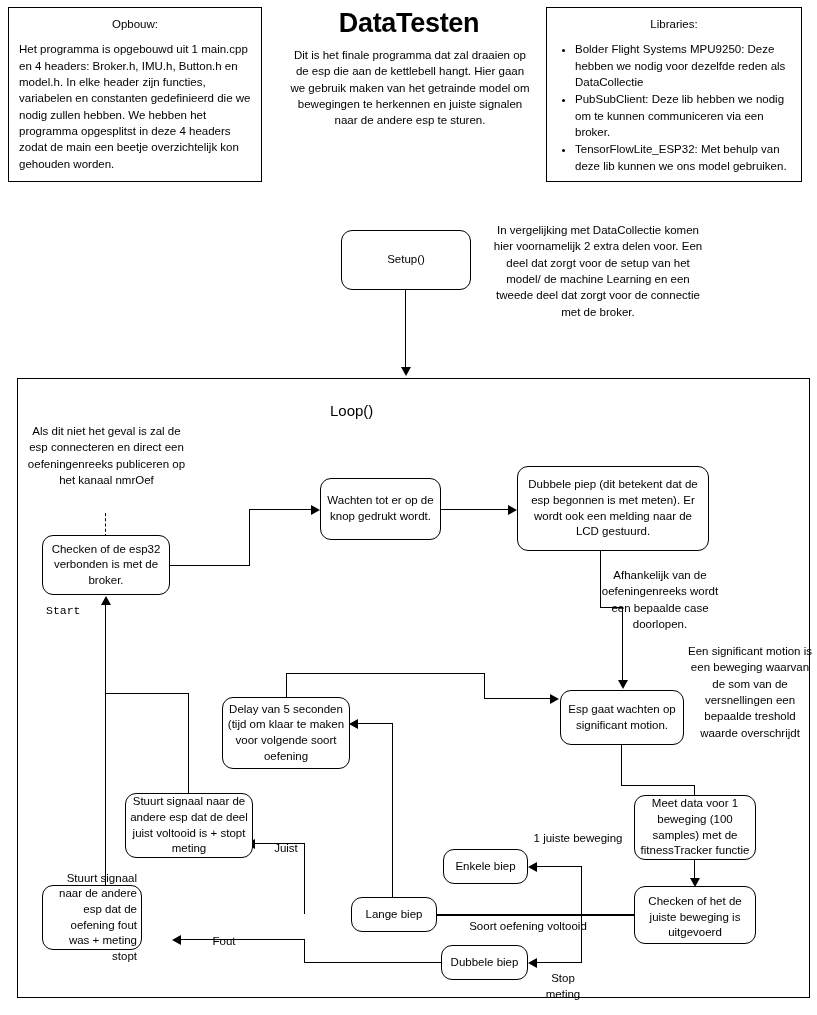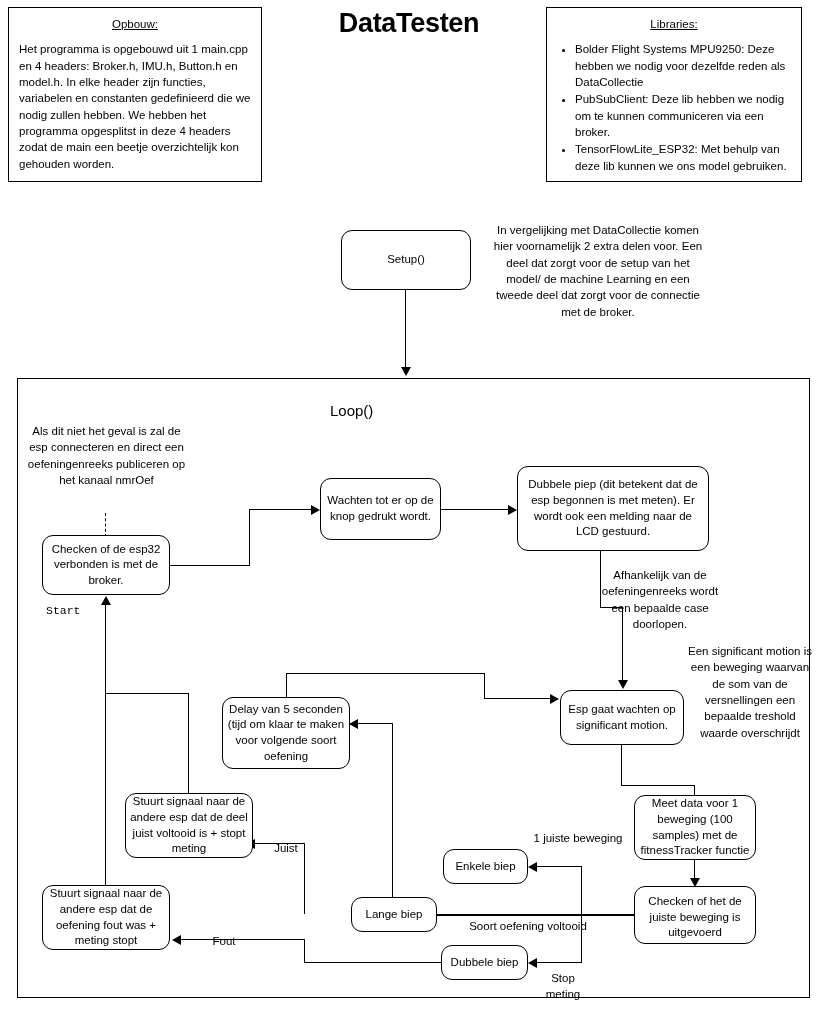--- a/index.html
+++ b/index.html
@@ -24,21 +24,20 @@
   .note {
     border: 1px solid #000000;
     background: #ffffff;
     font-size: 11.5px;
     line-height: 1.42;
     padding: 8px 10px;
   }
   .note .note-title {
     text-align: center;
     margin-bottom: 9px;
-    text-decoration: underline;
   }
   .note ul {
     margin: 0;
     padding-left: 18px;
   }
   .note li { margin-bottom: 1px; }
 
   
   .node {
     border: 1.2px solid #000000;
@@ -113,20 +112,21 @@
 
 <div id="canvas">
 
   <div class="abs note" style="left:8px; top:7px; width:254px; height:175px;">
     <div class="note-title">Opbouw:</div>
     <div class="note-body">Het programma is opgebouwd uit 1 main.cpp en 4 headers: Broker.h, IMU.h, Button.h en model.h. In elke header zijn functies, variabelen en constanten gedefinieerd die we nodig zullen hebben. We hebben het programma opgesplitst in deze 4 headers zodat de main een beetje overzichtelijk kon gehouden worden.</div>
   </div>
 
   <div class="abs page-title" style="left:278px; top:8px; width:262px;">DataTesten</div>
 
+  <div class="abs label" style="left:288px; top:47px; width:244px;">Dit is het finale programma dat zal draaien op de esp die aan de kettlebell hangt. Hier gaan we gebruik maken van het getrainde model om bewegingen te herkennen en juiste signalen naar de andere esp te sturen.</div>
 
   <div class="abs note" style="left:546px; top:7px; width:256px; height:175px;">
     <div class="note-title">Libraries:</div>
     <ul>
       <li>Bolder Flight Systems MPU9250: Deze hebben we nodig voor dezelfde reden als DataCollectie</li>
       <li>PubSubClient: Deze lib hebben we nodig om te kunnen communiceren via een broker.</li>
       <li>TensorFlowLite_ESP32: Met behulp van deze lib kunnen we ons model gebruiken.</li>
     </ul>
   </div>
 
@@ -250,17 +250,17 @@
 
   <div class="abs v-line" style="left:188px; top:693px; height:101px;"></div>
   <div class="abs h-line" style="left:105px; top:693px; width:84px;"></div>
 
   <div class="abs v-line" style="left:304px; top:939px; height:24px;"></div>
   <div class="abs h-line" style="left:304px; top:962px; width:138px;"></div>
   <div class="abs h-line" style="left:180px; top:939px; width:125px;"></div>
   <div class="abs arrow arrow-left" style="left:172px; top:935px;"></div>
   <div class="abs label" style="left:196px; top:933px; width:56px;">Fout</div>
 
-  <div class="abs node" style="left:42px; top:885px; width:128px; height:65px;">
+  <div class="abs node" style="left:42px; top:885px; width:100px; height:65px;text-align:right;">
     <span>Stuurt signaal naar de andere esp dat de oefening fout was + meting stopt</span>
   </div>
 
 </div>
 
 </body></html>

